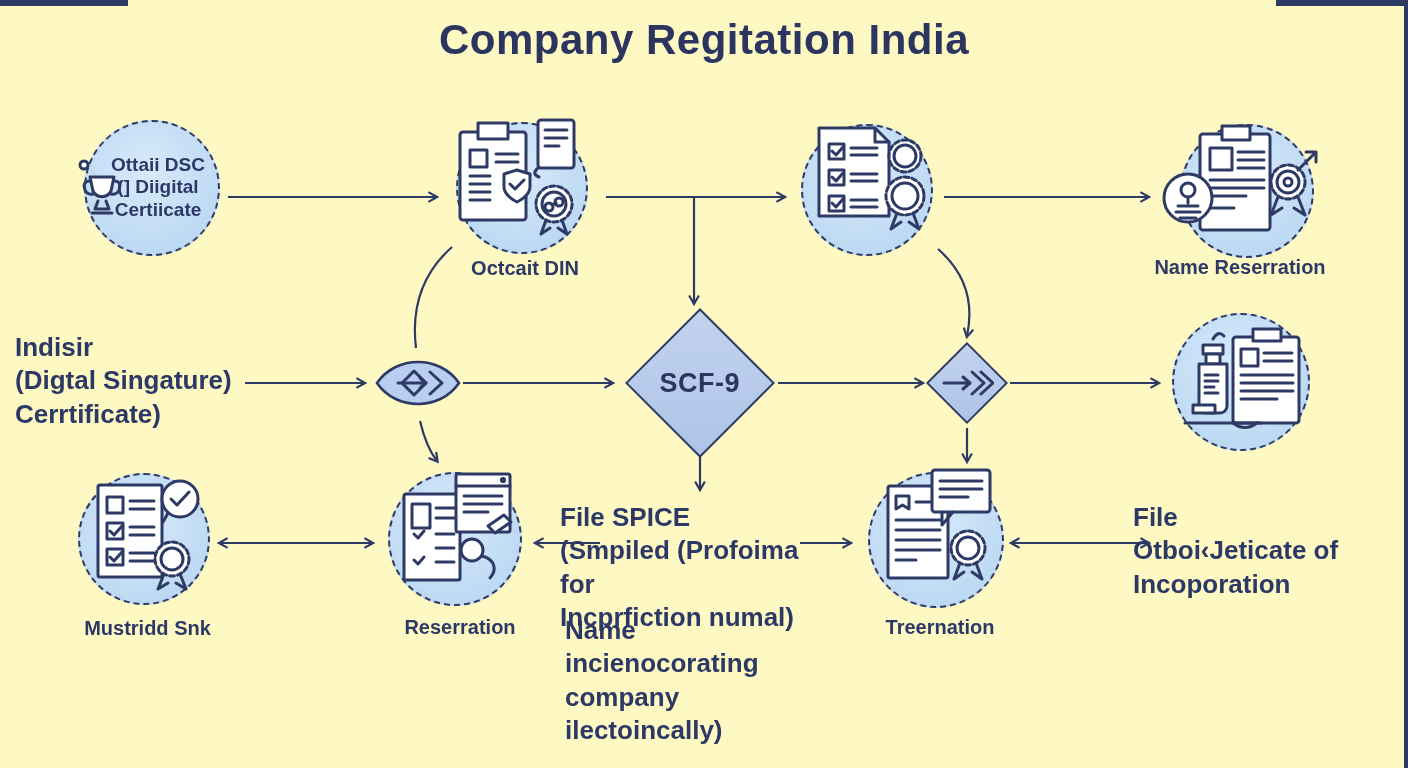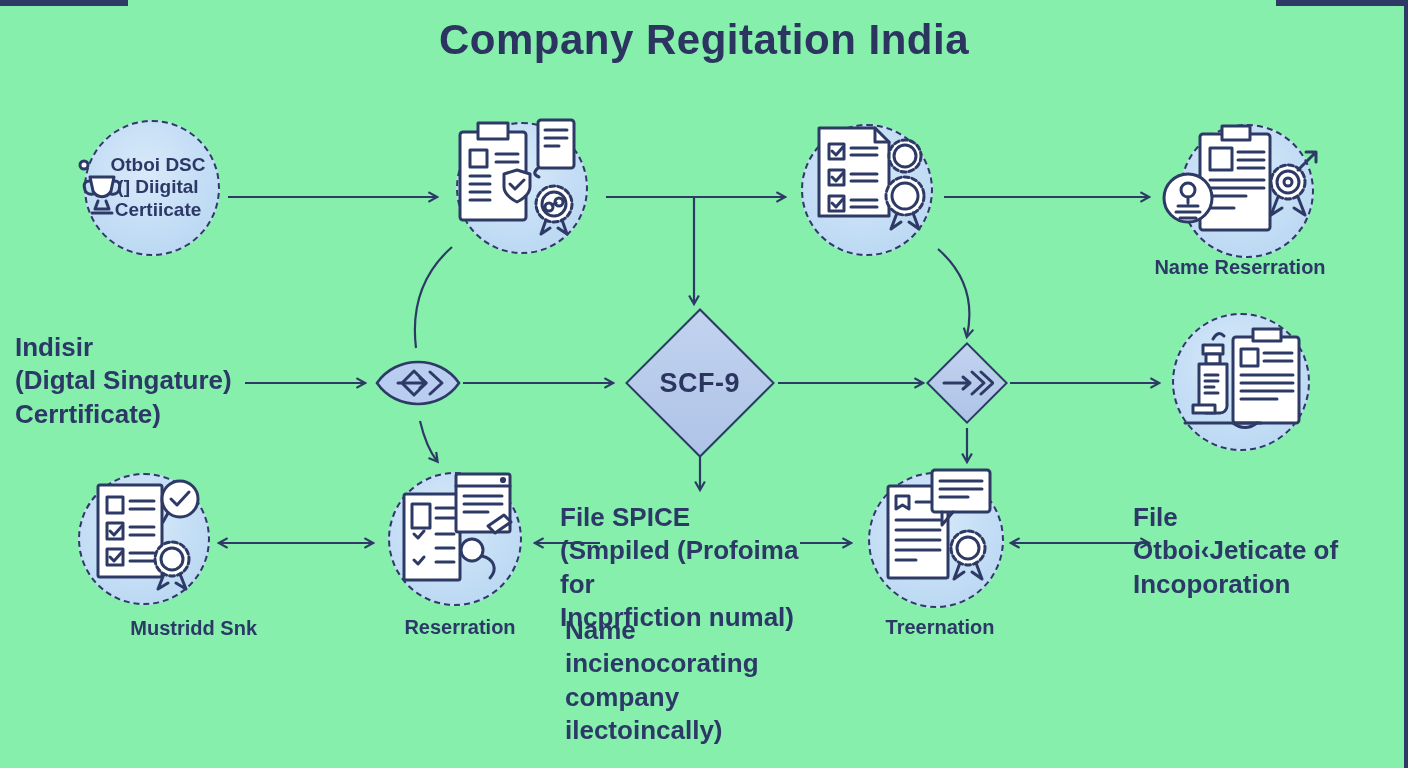--- a/index.html
+++ b/index.html
@@ -1,17 +1,17 @@
 <!DOCTYPE html>
 <html><head>
 <meta charset="utf-8">
 <style>
   html,body{margin:0;padding:0;background:#ffffff;}
   #stage{
-    position:relative;width:1408px;height:768px;background:#86efac;overflow:hidden;
+    position:relative;width:1408px;height:768px;background:#fef9c3;overflow:hidden;
     font-family:"Liberation Sans","DejaVu Sans",sans-serif;color:#2c3866;
   }
   .txt{white-space:pre-line;font-weight:700;color:#2c3866;}
   .strip{position:absolute;background:#2e3a66;}
   #page-title{
     position:absolute;left:0;right:0;top:16px;text-align:center;
     font-size:42px;font-weight:800;letter-spacing:.5px;color:#2b355f;
   }
   .node{position:absolute;}
   .disc{
@@ -89,21 +89,21 @@
   <div class="node" style="left:80px;top:115px;width:150px;height:145px;">
     <div class="disc" style="left:4px;top:5px;width:136px;height:136px;"></div>
     <svg class="icon-svg line-art" style="left:-6px;top:42px;" width="54" height="66" viewBox="0 0 54 66">
       <circle cx="10" cy="8" r="4" class="paper"></circle>
       <path d="M16,20 h24 l-3,14 a10,10 0 0 1 -18,0 z" class="paper"></path>
       <path d="M16,24 q-8,0 -5,9 q2,5 8,4"></path>
       <path d="M40,24 q8,0 5,9 q-2,5 -8,4"></path>
       <path d="M24,44 l-3,8 h14 l-3,-8"></path>
       <path d="M18,56 h20"></path>
     </svg>
-    <div class="circle-inner-text txt">Otboi DSC
+    <div class="circle-inner-text txt">Ottaii DSC
 (] Diigital
 Certiicate</div>
   </div>
 
   <div class="node" style="left:440px;top:112px;width:165px;height:150px;">
     <div class="disc" style="left:16px;top:10px;width:132px;height:132px;"></div>
     <svg class="icon-svg line-art" style="left:6px;top:0;" width="150" height="150" viewBox="0 0 150 150">
       <rect x="14" y="20" width="66" height="88" rx="3" class="paper"></rect>
       <rect x="32" y="11" width="30" height="16" class="paper"></rect>
       <rect x="24" y="38" width="17" height="17"></rect>
@@ -114,20 +114,21 @@
       <path d="M99,18 h22 M99,26 h22 M99,34 h14"></path>
       <path d="M92,56 q-7,6 1,9"></path>
       <circle cx="108" cy="92" r="18" class="paper" stroke-dasharray="5 3"></circle>
       <circle cx="108" cy="92" r="12" class="paper"></circle>
       <circle cx="103" cy="95" r="4"></circle>
         <circle cx="113" cy="90" r="4"></circle>
         <path d="M106,93 l4,-2"></path>
       <path d="M100,108 l-5,14 9,-6 M116,108 l5,14 -9,-6"></path>
     </svg>
   </div>
+  <div class="node-label txt" style="left:430px;top:257px;width:190px;">Octcait DIN</div>
 
   <div class="node" style="left:795px;top:112px;width:165px;height:150px;">
     <div class="disc" style="left:6px;top:12px;width:132px;height:132px;"></div>
     <svg class="icon-svg line-art" style="left:8px;top:0;" width="150" height="145" viewBox="0 0 150 145">
       <path d="M16,16 h56 l14,14 v74 h-70 z" class="paper"></path>
       <path d="M72,16 v14 h14"></path>
       <rect x="26" y="32" width="15" height="15"></rect>
         <path d="M29,39 l4,4 7,-8"></path>
       <rect x="26" y="58" width="15" height="15"></rect>
         <path d="M29,65 l4,4 7,-8"></path>
@@ -219,21 +220,21 @@
         <path d="M30,88 l4,4 8,-9"></path>
       <path d="M50,32 h24 M50,40 h24 M50,58 h24 M50,66 h24 M50,84 h24 M50,92 h24"></path>
       <circle cx="100" cy="30" r="18" class="paper"></circle>
       <path d="M91,30 l6,6 12,-13"></path>
       <path d="M88,44 l-5,9"></path>
       <circle cx="92" cy="90" r="17" class="paper" stroke-dasharray="5 3"></circle>
       <circle cx="92" cy="90" r="11" class="paper"></circle>
       <path d="M84,105 l-6,15 10,-6 M100,105 l6,15 -10,-6"></path>
     </svg>
   </div>
-  <div class="node-label txt" style="left:62px;top:617px;width:195px;text-align:right;">Mustridd Snk</div>
+  <div class="node-label txt" style="left:50px;top:617px;width:195px;">Mustridd Snk</div>
 
   <div class="node" style="left:380px;top:462px;width:160px;height:158px;">
     <div class="disc" style="left:8px;top:10px;width:134px;height:134px;"></div>
     <svg class="icon-svg line-art" style="left:10px;top:2px;" width="145" height="150" viewBox="0 0 145 150">
       <rect x="14" y="30" width="56" height="86" rx="2" class="paper"></rect>
       <rect x="22" y="40" width="18" height="24"></rect>
       <path d="M46,44 h18 M46,54 h18 M46,70 h18 M46,84 h18 M46,98 h18"></path>
       <path d="M24,70 l4,4 6,-7 M24,96 l4,4 6,-7"></path>
       <rect x="66" y="10" width="54" height="58" rx="2" class="paper"></rect>
       <path d="M66,22 h54"></path>

